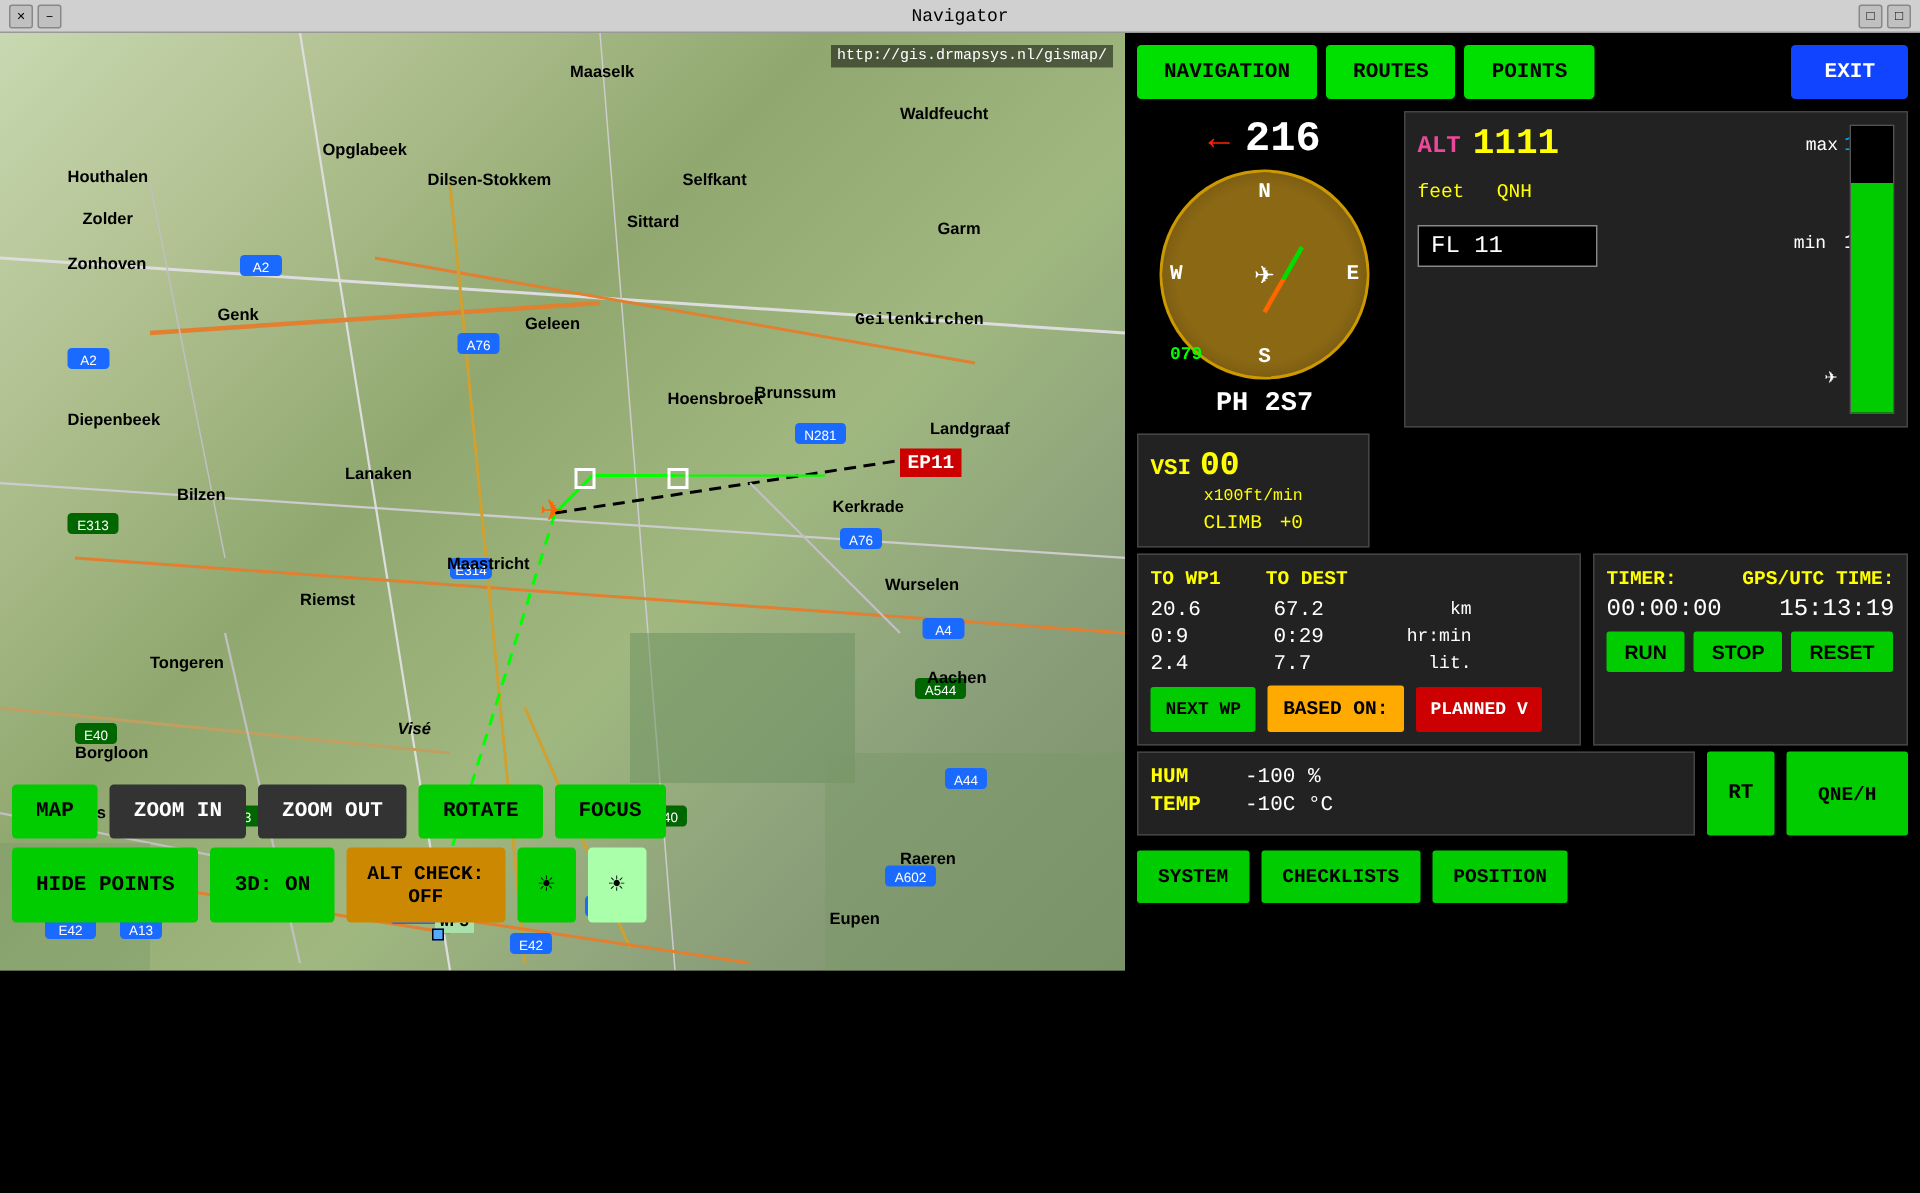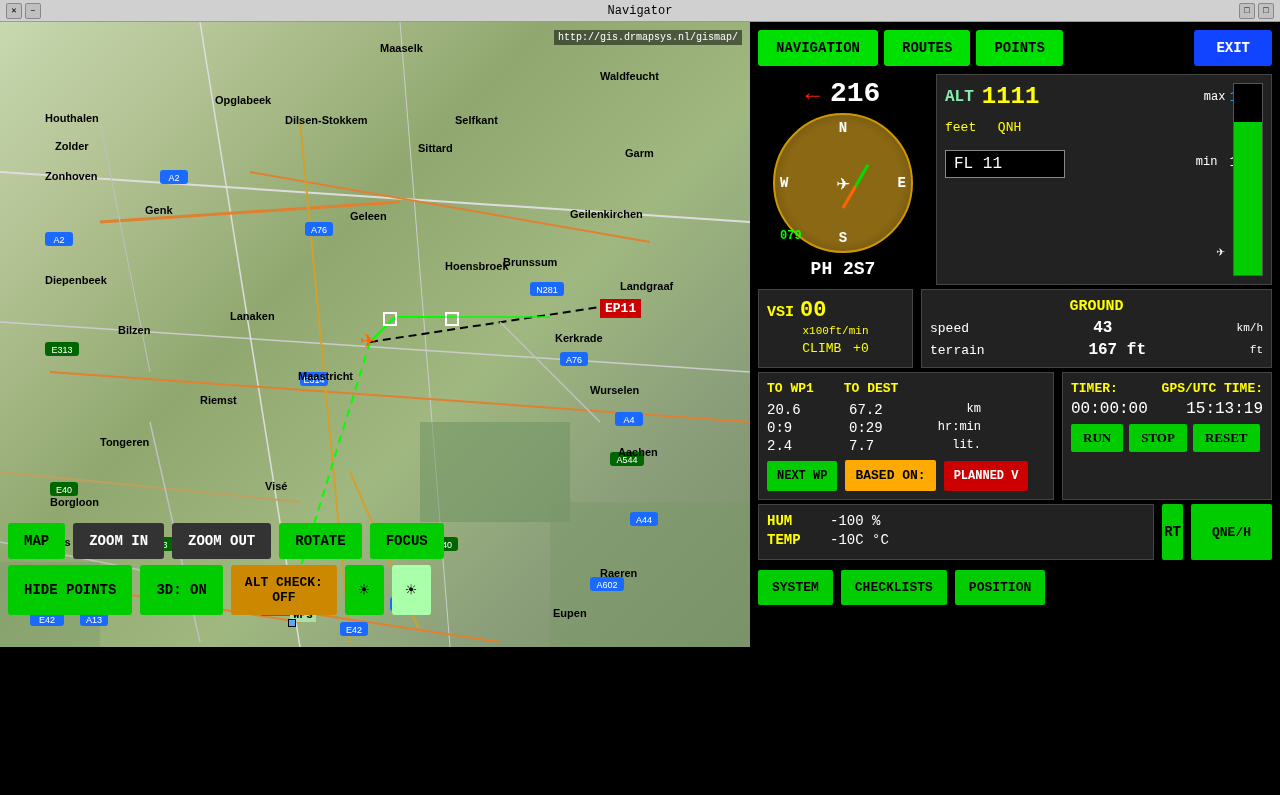--- a/index.html
+++ b/index.html
@@ -180,21 +180,21 @@
       flex-direction: column;
       gap: 4px;
       position: relative;
     }
 
     .alt-title-row {
       display: flex;
       justify-content: space-between;
       align-items: center;
     }
-    .alt-label { color: #86efac; font-size: 16px; font-weight: bold; }
+    .alt-label { color: #ec4899; font-size: 16px; font-weight: bold; }
     .alt-value { color: #ffff00; font-size: 24px; font-weight: bold; }
     .alt-max-label { color: #fff; font-size: 12px; }
     .alt-max-value { color: #00aaff; font-size: 14px; }
 
     .alt-sub {
       color: #ffff00;
       font-size: 13px;
     }
 
     .fl-box {
@@ -334,21 +334,21 @@
     }
     .timer-btn {
       background: #00cc00;
       color: #000;
       border: none;
       padding: 6px 12px;
       font-size: 13px;
       font-weight: bold;
       cursor: pointer;
       border-radius: 2px;
-      font-family: Liberation Serif, serif;
+      font-family: Liberation Sans, sans-serif;
     }
 
     
     #hum-temp-row {
       display: flex;
       gap: 8px;
       margin-bottom: 6px;
       align-items: stretch;
     }
     #hum-temp-panel {
@@ -363,21 +363,21 @@
       gap: 8px;
       margin-bottom: 3px;
     }
     .ht-label { color: #ffff00; font-size: 14px; font-weight: bold; min-width: 55px; }
     .ht-value { color: #fff; font-size: 14px; }
 
     .rt-btn {
       background: #00cc00;
       color: #000;
       border: none;
-      padding: 12px 2px;
+      padding: 12px 14px;
       font-size: 14px;
       font-weight: bold;
       cursor: pointer;
       border-radius: 2px;
       font-family: 'Courier New', monospace;
     }
 
     
     #bottom-right-btns {
       display: flex;
@@ -572,36 +572,36 @@
       <div class="map-city" style="left:380px;top:20px;">Maaselk</div>
       <div class="map-city" style="left:600px;top:48px;">Waldfeucht</div>
       <div class="map-city" style="left:45px;top:90px;">Houthalen</div>
       <div class="map-city" style="left:55px;top:118px;">Zolder</div>
       <div class="map-city" style="left:45px;top:148px;">Zonhoven</div>
       <div class="map-city" style="left:285px;top:92px;">Dilsen-Stokkem</div>
       <div class="map-city" style="left:215px;top:72px;">Opglabeek</div>
       <div class="map-city" style="left:455px;top:92px;">Selfkant</div>
       <div class="map-city" style="left:418px;top:120px;">Sittard</div>
       <div class="map-city" style="left:145px;top:182px;">Genk</div>
-      <div class="map-city" style="left:570px;top:186px;">Geilenkirchen</div>
+      <div class="map-city" style="left:570px;top:186px;font-family:Liberation Mono, monospace;">Geilenkirchen</div>
       <div class="map-city" style="left:350px;top:188px;">Geleen</div>
       <div class="map-city" style="left:503px;top:234px;">Brunssum</div>
       <div class="map-city" style="left:445px;top:238px;">Hoensbroek</div>
       <div class="map-city" style="left:45px;top:252px;">Diepenbeek</div>
       <div class="map-city" style="left:620px;top:258px;">Landgraaf</div>
       <div class="map-city" style="left:555px;top:310px;">Kerkrade</div>
       <div class="map-city" style="left:118px;top:302px;">Bilzen</div>
       <div class="map-city" style="left:230px;top:288px;">Lanaken</div>
       <div class="map-city" style="left:298px;top:348px;">Maastricht</div>
       <div class="map-city" style="left:590px;top:362px;">Wurselen</div>
       <div class="map-city" style="left:200px;top:372px;">Riemst</div>
       <div class="map-city" style="left:100px;top:414px;">Tongeren</div>
       <div class="map-city" style="left:618px;top:424px;">Aachen</div>
       <div class="map-city" style="left:50px;top:474px;">Borgloon</div>
-      <div class="map-city" style="left:265px;top:458px;">Visé</div>
+      <div class="map-city" style="left:265px;top:458px;font-style:italic;">Visé</div>
       <div class="map-city" style="left:40px;top:514px;">Heers</div>
       <div class="map-city" style="left:600px;top:545px;">Raeren</div>
       <div class="map-city" style="left:190px;top:558px;">Liège</div>
       <div class="map-city" style="left:553px;top:585px;">Eupen</div>
       <div class="map-city" style="left:625px;top:125px;">Garm</div>
 
       <div style="position:absolute;left:600px;top:277px;background:#cc0000;color:#fff;font-size:13px;font-weight:bold;padding:2px 5px;">EP11</div>
 
       <div style="position:absolute;left:290px;top:586px;background:#aae0aa;color:#000;font-size:11px;font-weight:bold;padding:1px 3px;">WP3</div>
       <div style="position:absolute;left:288px;top:597px;width:8px;height:8px;background:#55aaff;border:1px solid #000;"></div>
@@ -677,33 +677,20 @@
     <div id="vsi-ground-row" style="padding:0 8px;margin-bottom:4px;display:flex;gap:8px;text-align:center;">
       <div id="vsi-panel" style="background:#222;border:1px solid #444;width:155px;padding:8px;">
         <div style="display:flex;align-items:baseline;gap:6px;">
           <span class="vsi-title">VSI</span>
           <span class="vsi-value">00</span>
         </div>
         <div class="vsi-unit">x100ft/min</div>
         <div class="vsi-climb">
           <span>CLIMB</span>
           <span style="margin-left:4px;">+0</span>
-        </div>
-      </div>
-      <div id="ground-panel" style="background:#222;border:1px solid #444;flex:1;padding:8px;">
-        <div class="ground-title">GROUND</div>
-        <div class="ground-row">
-          <span class="ground-label">speed</span>
-          <span class="ground-value">43</span>
-          <span class="ground-unit">km/h</span>
-        </div>
-        <div class="ground-row" style="margin-top:4px;">
-          <span class="ground-label">terrain</span>
-          <span class="ground-value">167 ft</span>
-          <span class="ground-unit">ft</span>
         </div>
       </div>
     </div>
 
     <div style="display:flex;gap:8px;padding:0 8px;margin-bottom:4px;">
 
       <div id="wp-panel" style="background:#222;border:1px solid #444;flex:1;padding:8px;">
         <div class="wp-header-row">
           <span class="wp-col-title">TO WP1</span>
           <span class="wp-col-title">TO DEST</span>

